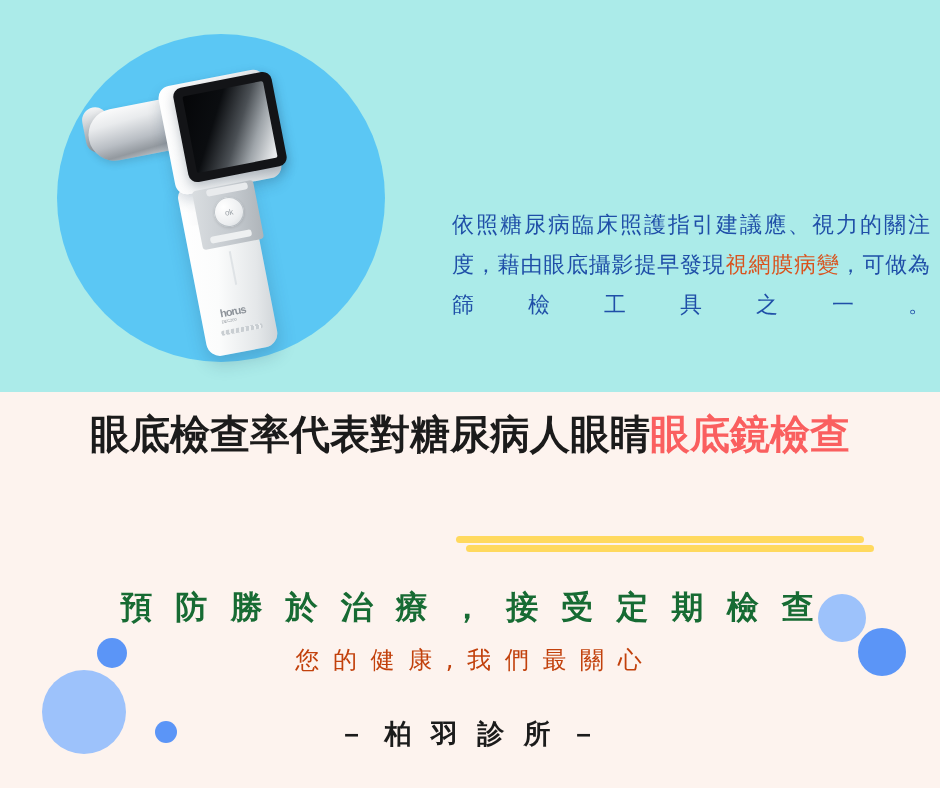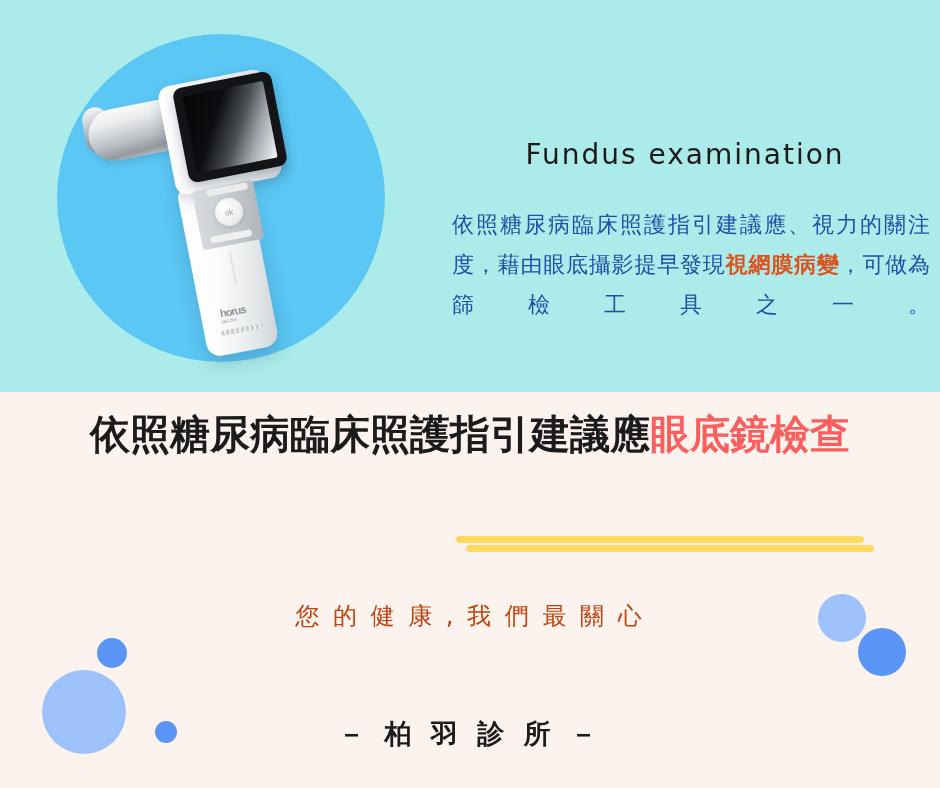--- a/index.html
+++ b/index.html
@@ -216,21 +216,21 @@
     position: absolute;
     left: 22px; top: 205px;
     width: 478px;
     font-size: 22px;
     line-height: 40px;
     color: #1f4fa8;
     text-align: justify;
     text-align-last: justify;
     font-family: "DejaVu Sans", sans-serif;
   }
-  .desc .hl { color: #d9531e; font-weight: bold; }
+  .desc .hl { color: #d9531e; }
 
   
   .mid-zone {
     position: absolute;
     left: 0; top: 408px;
     width: 940px;
   }
   .mid-line {
     width: 940px;
     text-align: center;
@@ -336,34 +336,34 @@
       <div class="dev-slit"></div>
       <div class="dev-brand">
         <span>horus</span>
         <small>DEC200</small>
       </div>
       <div class="dev-grill"></div>
     </div>
   </div>
 
   <div class="head-zone">
-    <div class="title-en">Fundus examination</div>
     <div class="desc"><span>依照糖尿病臨床照護指引建議應、視力的關注度，藉由眼底攝影提早發現</span><span class="hl">視網膜病變</span><span>，可做為篩檢工具之一。</span></div>
   </div>
 
   <div class="mid-zone">
-    <div class="mid-line"><span>依照糖尿病臨床照護指引建議應</span><span class="red">眼底鏡檢查</span></div>
+    <div class="mid-line"><span>眼底檢查率代表對糖尿病人眼睛</span><span class="red">眼底鏡檢查</span></div>
   </div>
   <div class="underline-a"></div>
   <div class="underline-b"></div>
 
   <div class="dot dot-l-small"></div>
   <div class="dot dot-l-big"></div>
   <div class="dot dot-l-mid"></div>
   <div class="dot dot-r-light"></div>
   <div class="dot dot-r-dark"></div>
 
   <div class="slogan-zone">
+    <div class="slogan-1">預 防 勝 於 治 療 ，  接 受 定 期 檢 查</div>
     <div class="slogan-2">您 的 健 康 , 我 們 最 關 心</div>
   </div>
   <div class="clinic">－ 柏 羽 診 所 －</div>
 
 </div>
 
 </body></html>

